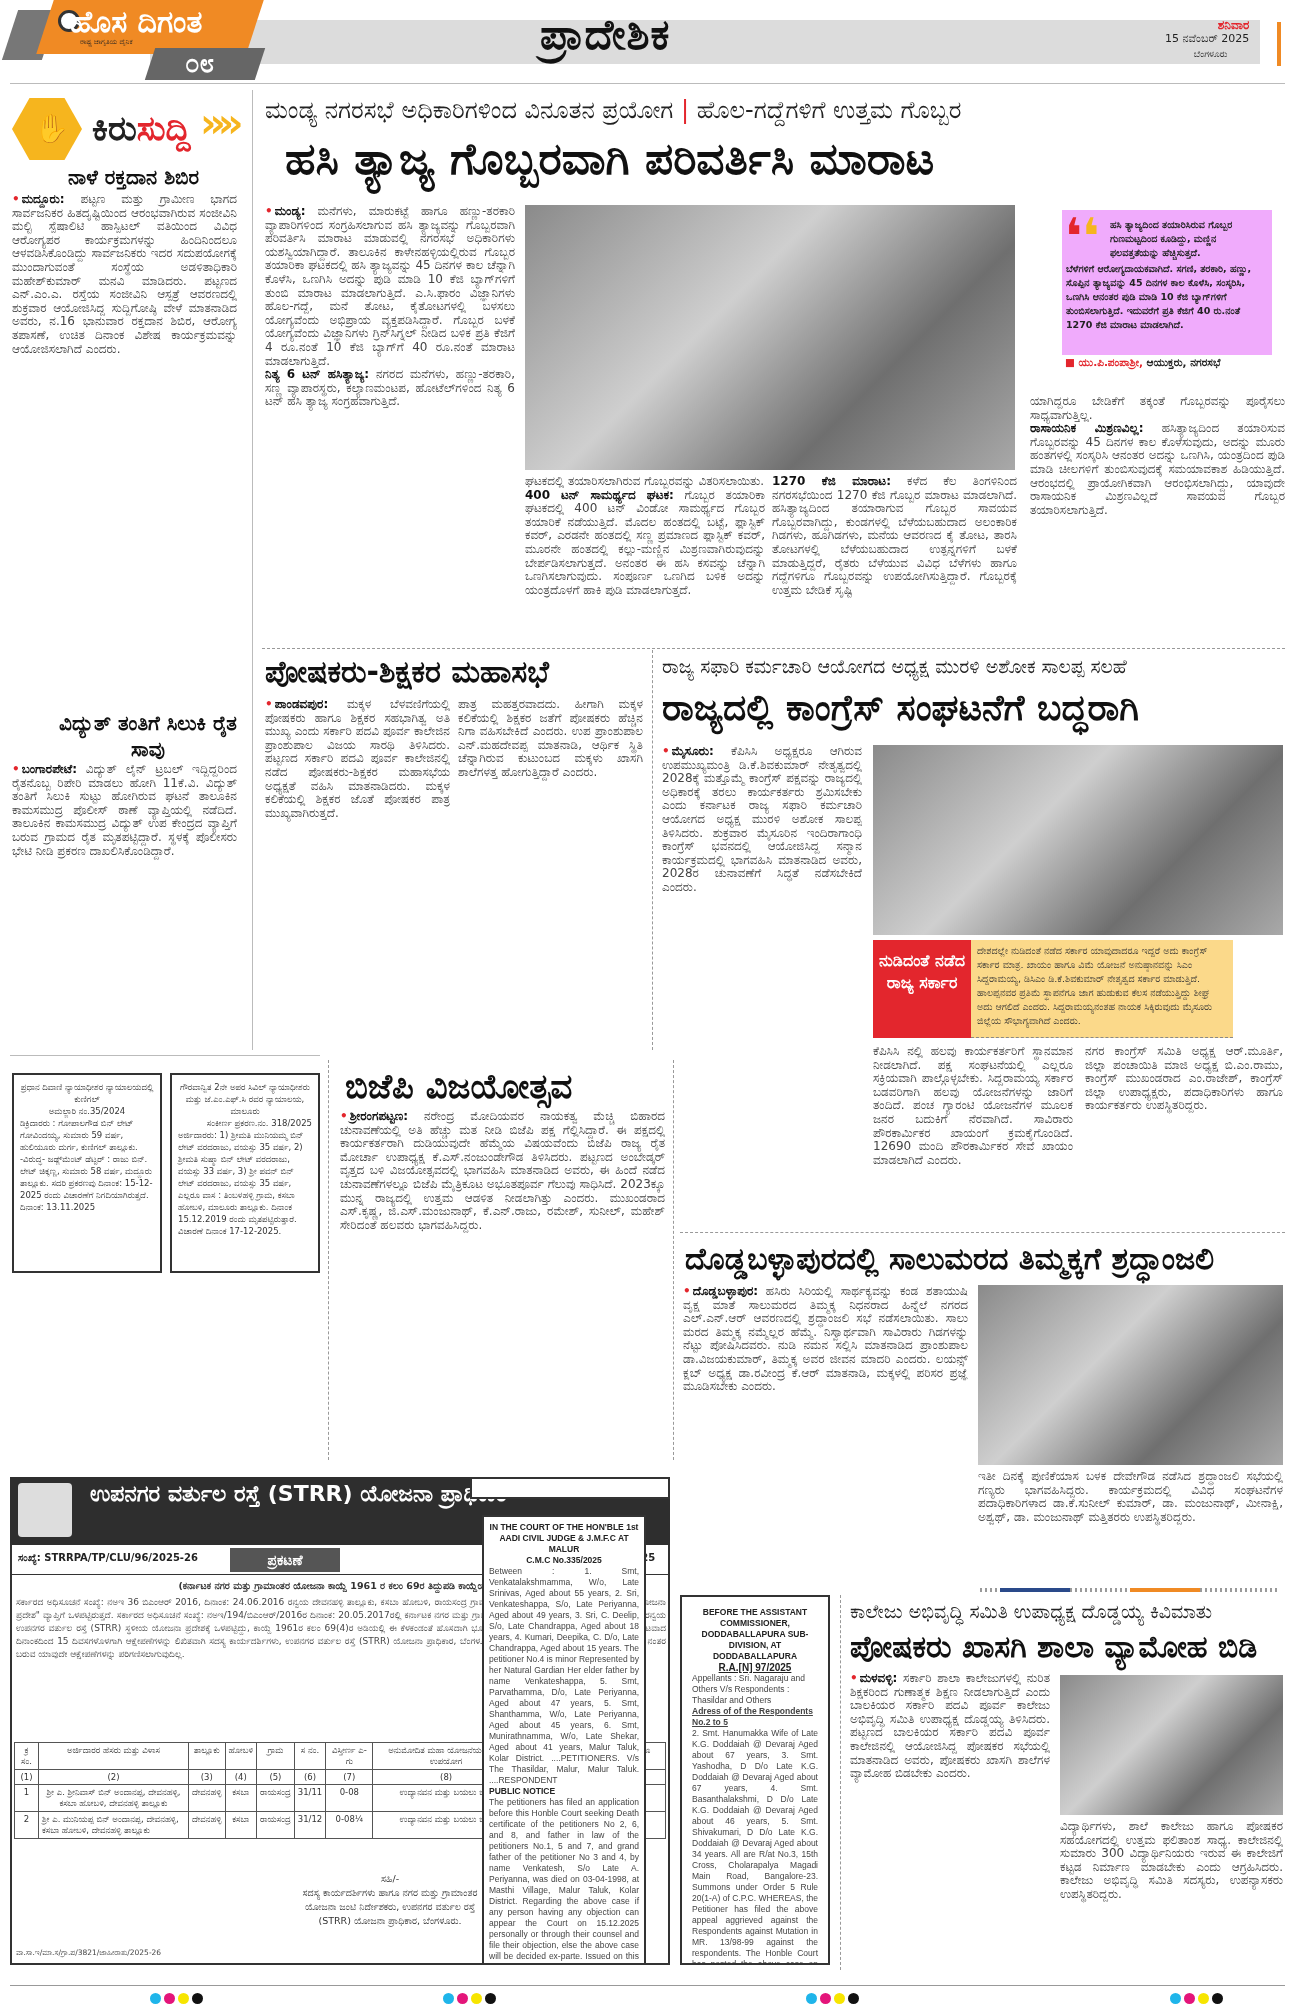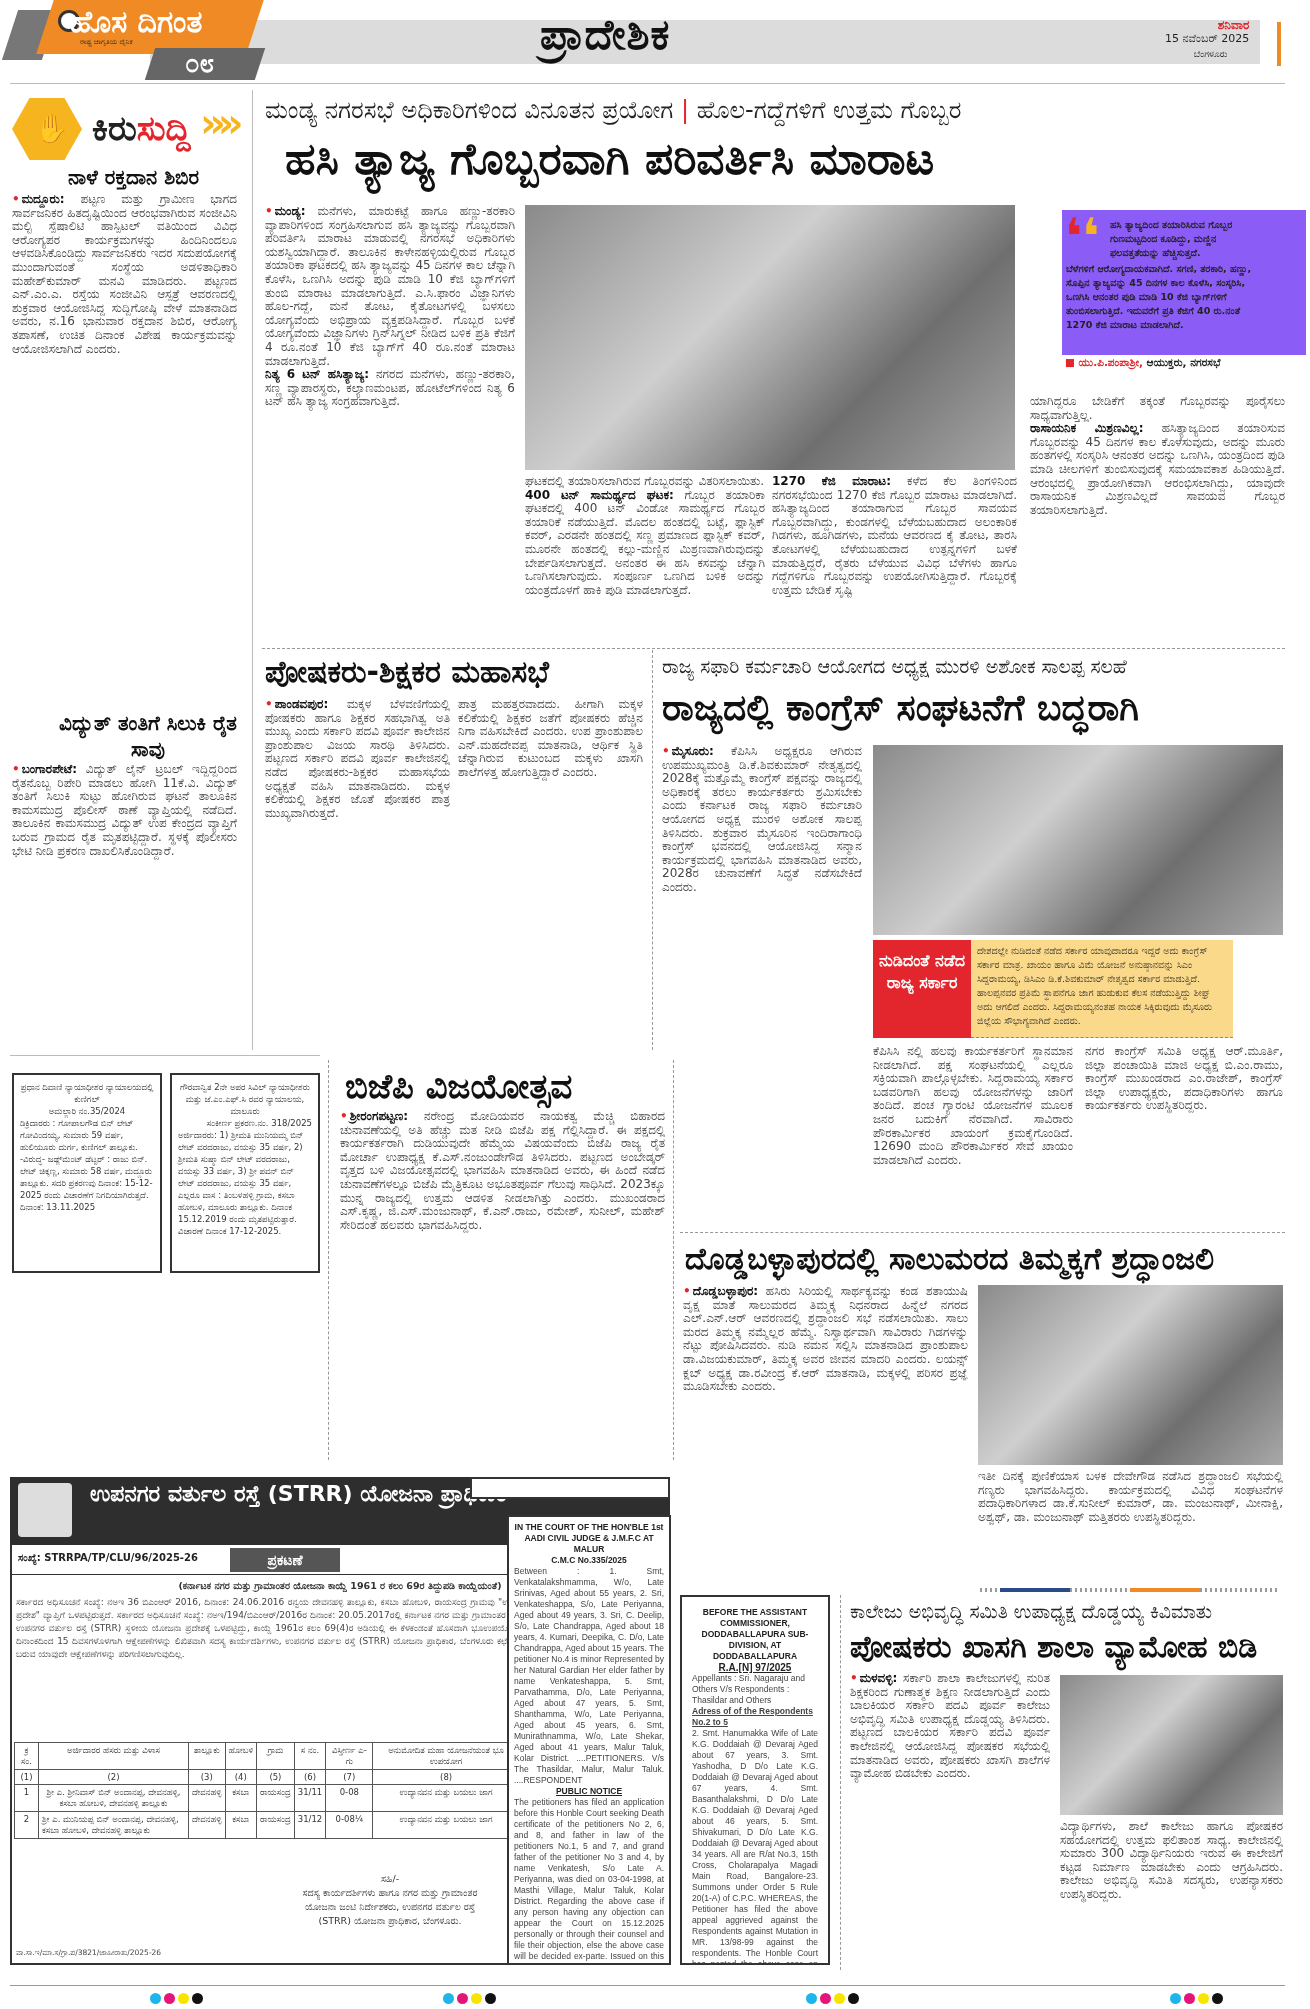--- a/index.html
+++ b/index.html
@@ -23,21 +23,21 @@
 .vr{width:1px;background:#bbb}
 .dash-h{border-top:1px dashed #999;height:0}
 .body-txt{font-size:12px;line-height:13.6px;color:#444;text-align:justify;overflow:hidden}
 .dateline{font-weight:bold;color:#111}
 .dateline::before{content:"•";color:#e3262d;margin-right:2px}
 .hd-big{font-weight:bold;color:#111;line-height:1.1;white-space:nowrap}
 .photo{background:linear-gradient(135deg,#8a8a8a,#cfcfcf 40%,#6f6f6f 70%,#a9a9a9);overflow:hidden}
 .kiru-hex{left:12px;top:98px;width:70px;height:62px;background:#f6b51e;clip-path:polygon(25% 0,75% 0,100% 50%,75% 100%,25% 100%,0 50%)}
 .kiru-label{left:92px;top:108px;font-size:34px;font-weight:bold}
 .kiru-chev{left:200px;top:100px;font-size:40px;color:#f6b51e;font-weight:bold;letter-spacing:-8px}
-.quote-box{left:1062px;top:210px;width:244px;height:145px;background:#8b5cf6}
+.quote-box{left:1062px;top:210px;width:210px;height:145px;background:#f0abfc}
 .quote-marks{left:1065px;top:212px;font-size:50px;font-weight:bold;line-height:1}
 .qm-red{color:#e3262d}.qm-yel{color:#f6b51e}
 .quote-text{font-size:9.5px;font-weight:bold;line-height:14px;color:#222}
 .quote-author{font-size:10.5px;font-weight:bold}
 .quote-author .nm{color:#e3262d}
 .callout-red{left:873px;top:940px;width:98px;height:98px;background:#e3262d;color:#fff;font-size:16px;font-weight:bold;text-align:center;padding-top:10px;line-height:22px}
 .callout-yel{left:971px;top:940px;width:262px;height:98px;background:#fbd98a;font-size:9.5px;line-height:14px;padding:4px 6px;color:#333;border-bottom:1px dashed #888}
 .ad-box{border:2px solid #333;background:#fff;font-size:8.5px;line-height:12px;padding:6px;color:#333;overflow:hidden}
 .strr-head{left:10px;top:1477px;width:660px;height:68px;background:#2e2e2e;color:#fff}
 .strr-logo{position:absolute;left:8px;top:6px;width:54px;height:54px;background:#ddd;border-radius:4px}
@@ -263,25 +263,25 @@
     </tbody>
   </table>
 </div>
 <div class="abs" style="left:290px;top:1872px;width:200px;text-align:center;font-size:9.5px;line-height:14px;color:#333">
   <div>ಸಹಿ/-</div>
   <div>ಸದಸ್ಯ ಕಾರ್ಯದರ್ಶಿಗಳು ಹಾಗೂ ನಗರ ಮತ್ತು ಗ್ರಾಮಾಂತರ ಯೋಜನಾ ಜಂಟಿ ನಿರ್ದೇಶಕರು, ಉಪನಗರ ವರ್ತುಲ ರಸ್ತೆ (STRR) ಯೋಜನಾ ಪ್ರಾಧಿಕಾರ, ಬೆಂಗಳೂರು.</div>
 </div>
 <div class="abs" style="left:16px;top:1948px;font-size:7.5px;color:#444">ವಾ.ಸಾ.ಇ/ಮಾ.ಸ/ಗ್ರಾ.ಪ/3821/ಜಾಹೀರಾತು/2025-26</div>
 
 <div class="abs ad-box" style="left:470px;top:1477px;width:200px;height:22px;padding:0"></div>
-<div class="abs ad-box court-en" style="left:507px;top:1515px;width:164px;height:450px;padding:5px">
+<div class="abs ad-box court-en" style="left:482px;top:1515px;width:164px;height:450px;padding:5px">
   <div style="text-align:center;font-weight:bold;color:#222">IN THE COURT OF THE HON'BLE 1st AADI CIVIL JUDGE &amp; J.M.F.C AT MALUR</div>
   <div style="text-align:center;font-weight:bold;color:#222">C.M.C No.335/2025</div>
   <div style="text-align:justify">Between : 1. Smt, Venkatalakshmamma, W/o, Late Srinivas, Aged about 55 years, 2. Sri, Venkateshappa, S/o, Late Periyanna, Aged about 49 years, 3. Sri, C. Deelip, S/o, Late Chandrappa, Aged about 18 years, 4. Kumari, Deepika, C. D/o, Late Chandrappa, Aged about 15 years. The petitioner No.4 is minor Represented by her Natural Gardian Her elder father by name Venkateshappa, 5. Smt, Parvathamma, D/o, Late Periyanna, Aged about 47 years, 5. Smt, Shanthamma, W/o, Late Periyanna, Aged about 45 years, 6. Smt, Munirathnamma, W/o, Late Shekar, Aged about 41 years, Malur Taluk, Kolar District. ....PETITIONERS. V/s The Thasildar, Malur, Malur Taluk. ....RESPONDENT</div>
-  <div style="text-align:center;font-weight:bold;text-decoration:underline;color:#222">PUBLIC NOTICE</div>
+  <div style="font-weight:bold;color:#222">PUBLIC NOTICE</div>
   <div style="text-align:justify">The petitioners has filed an application before this Honble Court seeking Death certificate of the petitioners No 2, 6, and 8, and father in law of the petitioners No.1, 5 and 7, and grand father of the petitioner No 3 and 4, by name Venkatesh, S/o Late A. Periyanna, was died on 03-04-1998, at Masthi Village, Malur Taluk, Kolar District. Regarding the above case if any person having any objection can appear the Court on 15.12.2025 personally or through their counsel and file their objection, else the above case will be decided ex-parte. Issued on this 14.11.25 As per the orders of the court with seal and signature.</div>
   <div style="text-align:center;font-weight:bold;color:#222">By the order of the Court</div>
   <div style="text-align:center;font-weight:bold;color:#222">Sheristedar, Prl. Civil Judge &amp; J.M.F.C at Malur.</div>
   <div>Advocate for petitioner : B.V. Shiva Kumar, Anand Kumar, S. Advocates. Office: M.M Complex, Near Nanjamma Hospital, Maruthi Extension 2nd stage, Malur Town, Malur-563130.</div>
 </div>
 <div class="abs ad-box court-en" style="left:680px;top:1595px;width:150px;height:370px;padding:10px">
   <div style="text-align:center;font-weight:bold;color:#222">BEFORE THE ASSISTANT COMMISSIONER, DODDABALLAPURA SUB-DIVISION, AT DODDABALLAPURA</div>
   <div style="text-align:center;font-weight:bold;text-decoration:underline;color:#222;font-size:10px">R.A.[N] 97/2025</div>
   <div>Appellants : Sri. Nagaraju and Others  V/s  Respondents : Thasildar and Others</div>
   <div style="font-weight:bold;text-decoration:underline">Adress of of the Respondents No.2 to 5</div>

